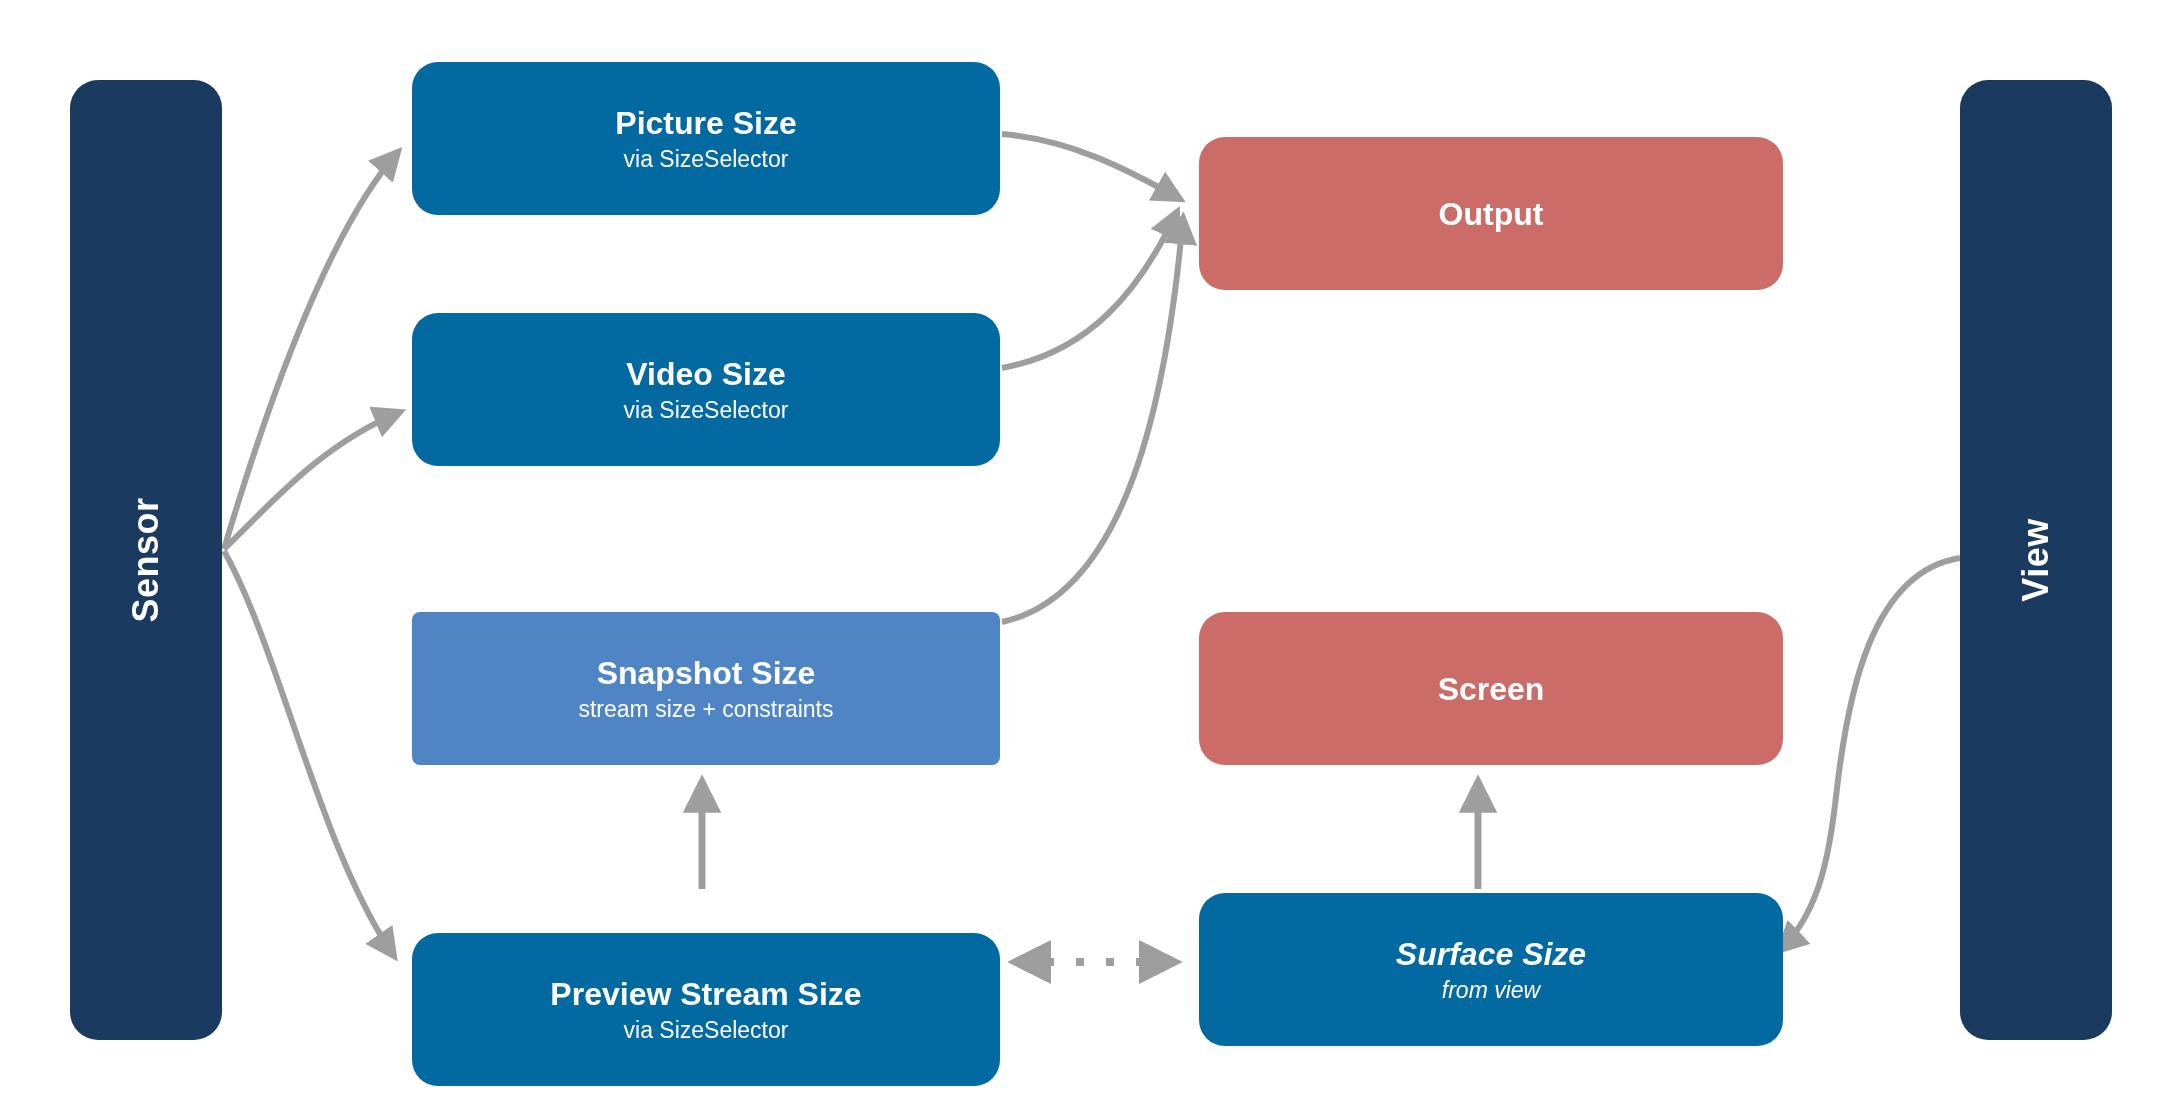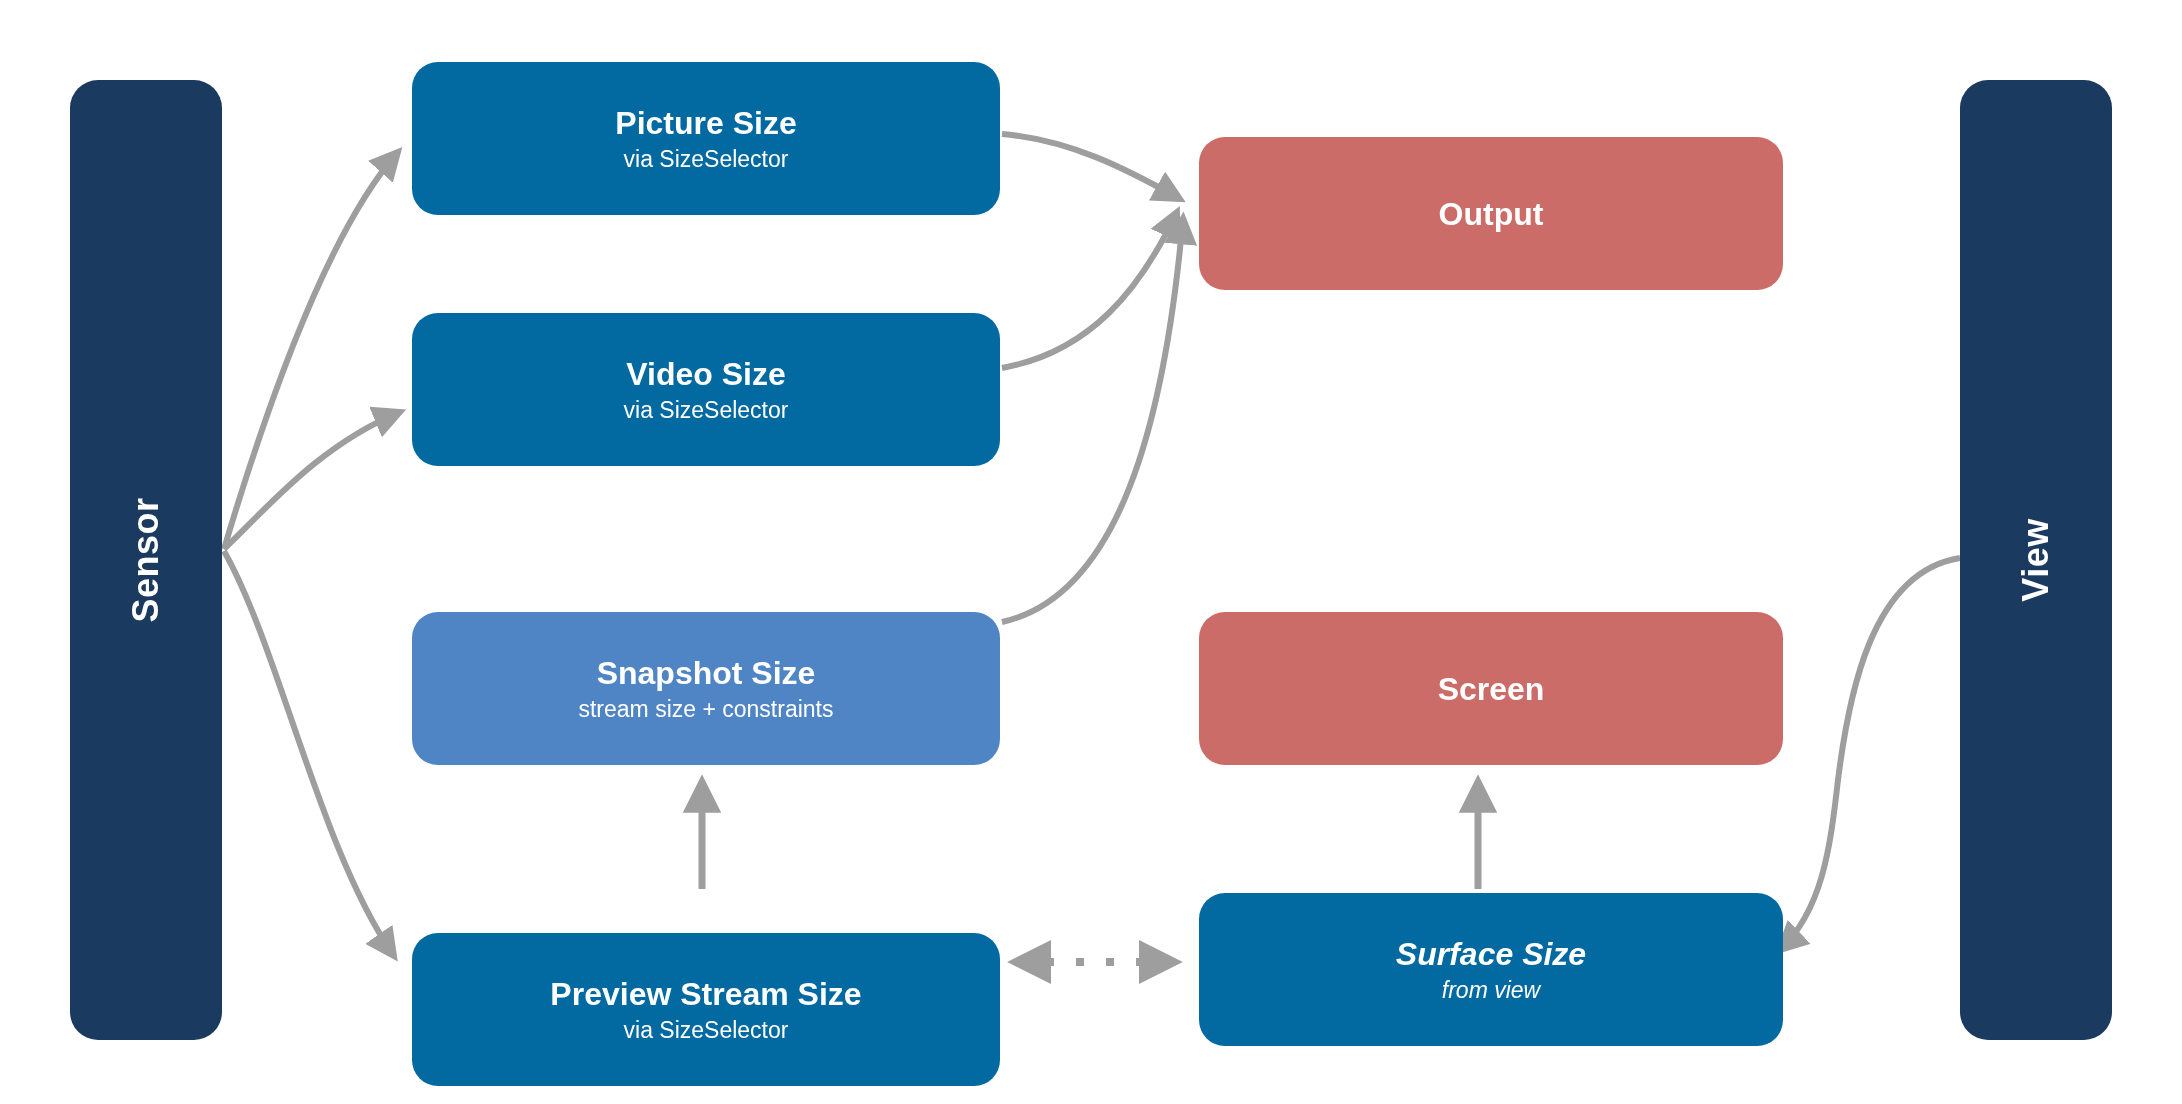--- a/index.html
+++ b/index.html
@@ -111,21 +111,21 @@
   <div class="node col-left blue" style="top:62px;">
     <div class="node-title">Picture Size</div>
     <div class="node-subtitle">via SizeSelector</div>
   </div>
 
   <div class="node col-left blue" style="top:313px;">
     <div class="node-title">Video Size</div>
     <div class="node-subtitle">via SizeSelector</div>
   </div>
 
-  <div class="node col-left light-blue" style="top:612px;">
+  <div class="node col-left light-blue" style="top:612px;border-radius:8px;">
     <div class="node-title">Snapshot Size</div>
     <div class="node-subtitle">stream size + constraints</div>
   </div>
 
   <div class="node col-left blue" style="top:893px;margin-top:40px;">
     <div class="node-title">Preview Stream Size</div>
     <div class="node-subtitle">via SizeSelector</div>
   </div>
 
   <div class="node col-right salmon" style="top:137px;">

